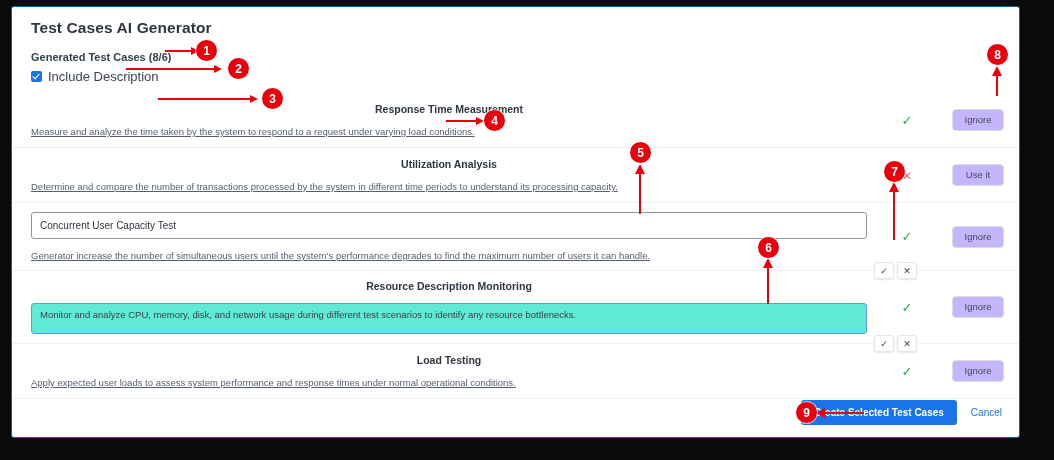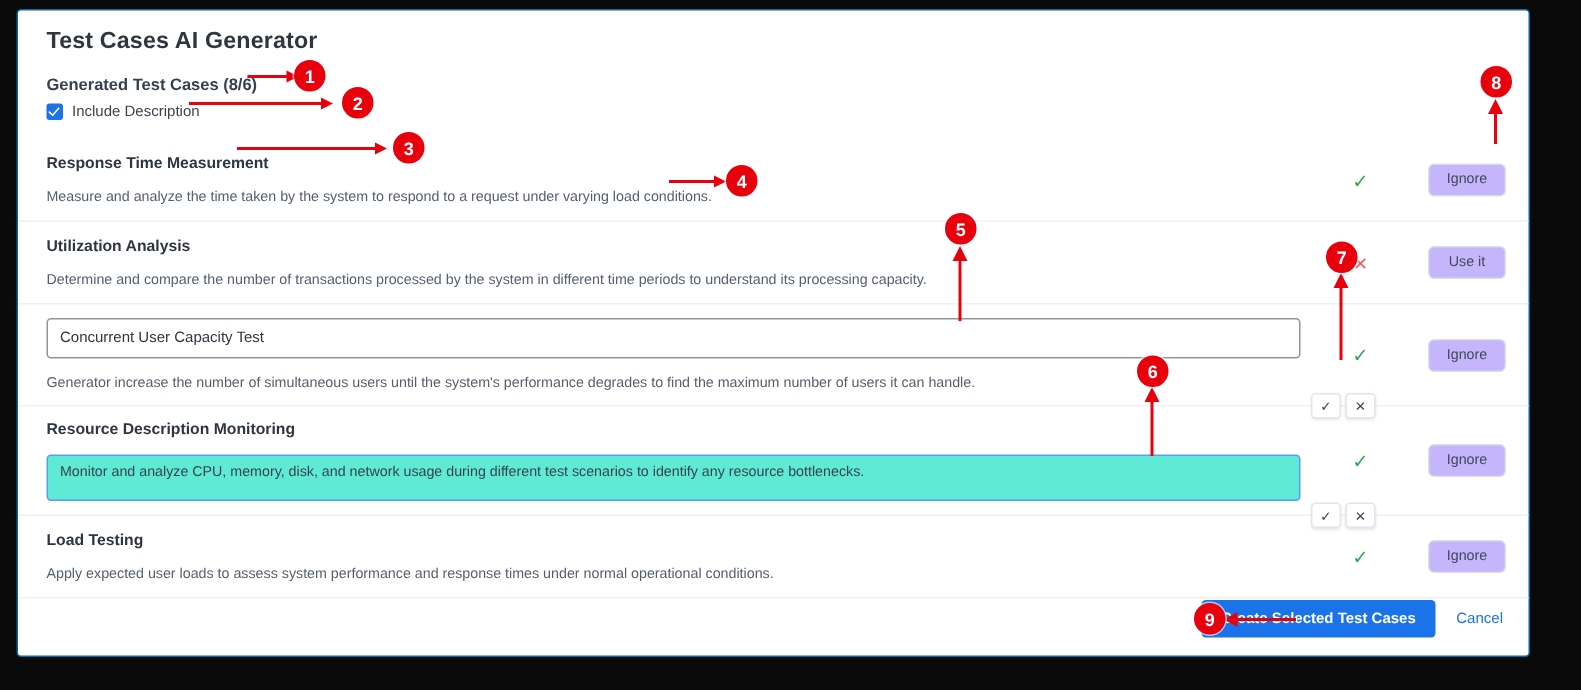--- a/index.html
+++ b/index.html
@@ -56,21 +56,21 @@
   }
   .chk::after {
     content: "";
     position: absolute;
     left: 3px; top: 1px;
     width: 3px; height: 6px;
     border: solid #fff;
     border-width: 0 1.6px 1.6px 0;
     transform: rotate(42deg);
   }
-  .chk-label { font-size: 10px; color: #3c4450; }
+  .chk-label { font-size: 13px; color: #3c4450; }
 
   
   .rows { position: absolute; left: 0; top: 86px; width: 1009px; }
   .row {
     position: relative;
     border-bottom: 1px solid #eef0f3;
     padding: 0;
   }
   .row-inner {
     display: flex;
@@ -88,26 +88,28 @@
   }
   .ok  { color: #34a853; }
   .bad { color: #e8646b; font-size: 12px; }
   .row-act { flex: 0 0 auto; width: 88px; padding-right: 17px; text-align: right; }
 
   .case-title {
     font-size: 10.5px;
     font-weight: bold;
     color: #2f3640;
     margin: 0 0 11px 0;
+    text-align: center;
   }
   .case-desc {
     font-size: 9.5px;
     color: #555f6d;
     margin: 0;
     line-height: 1.2;
+    text-decoration: underline;
   }
 
   .title-input {
     display: block;
     width: 100%;
     height: 27px;
     border: 1px solid #8d95a0;
     border-radius: 3px;
     font-size: 10px;
     color: #2f3640;

